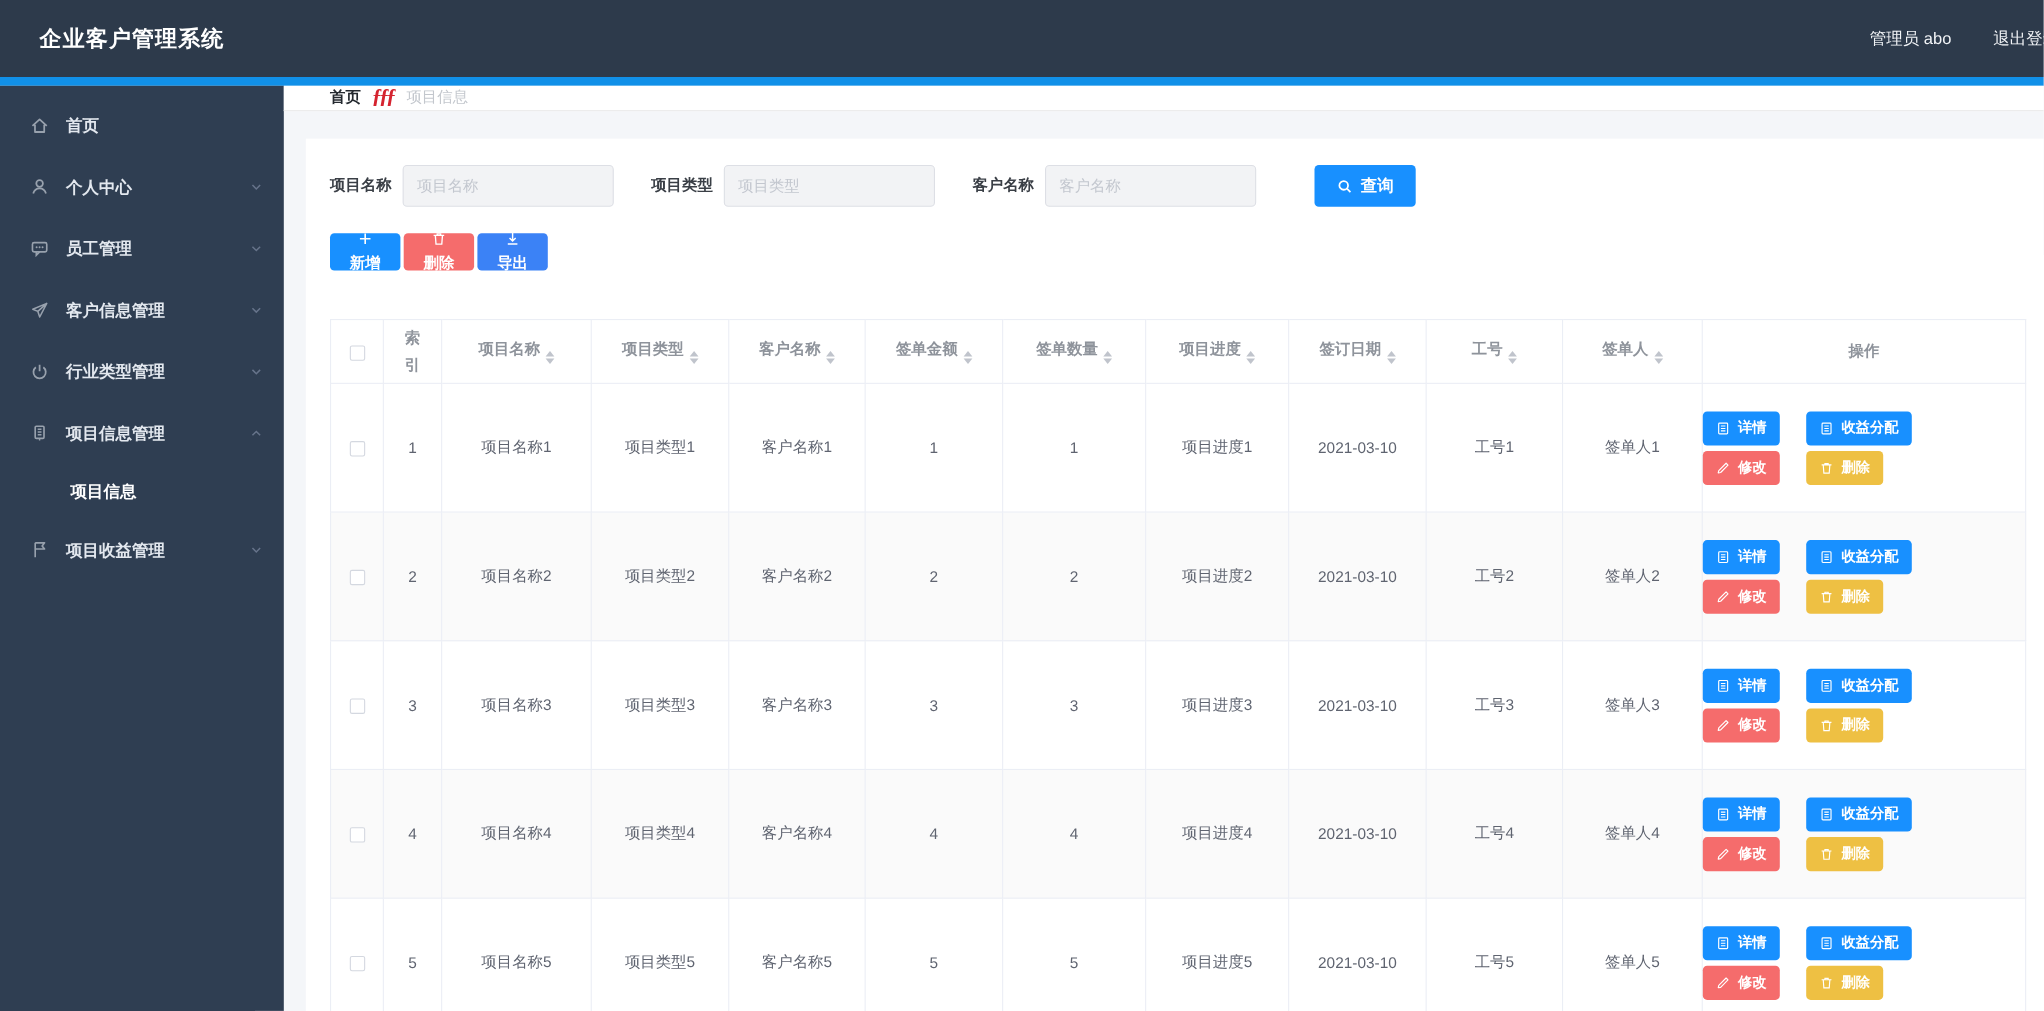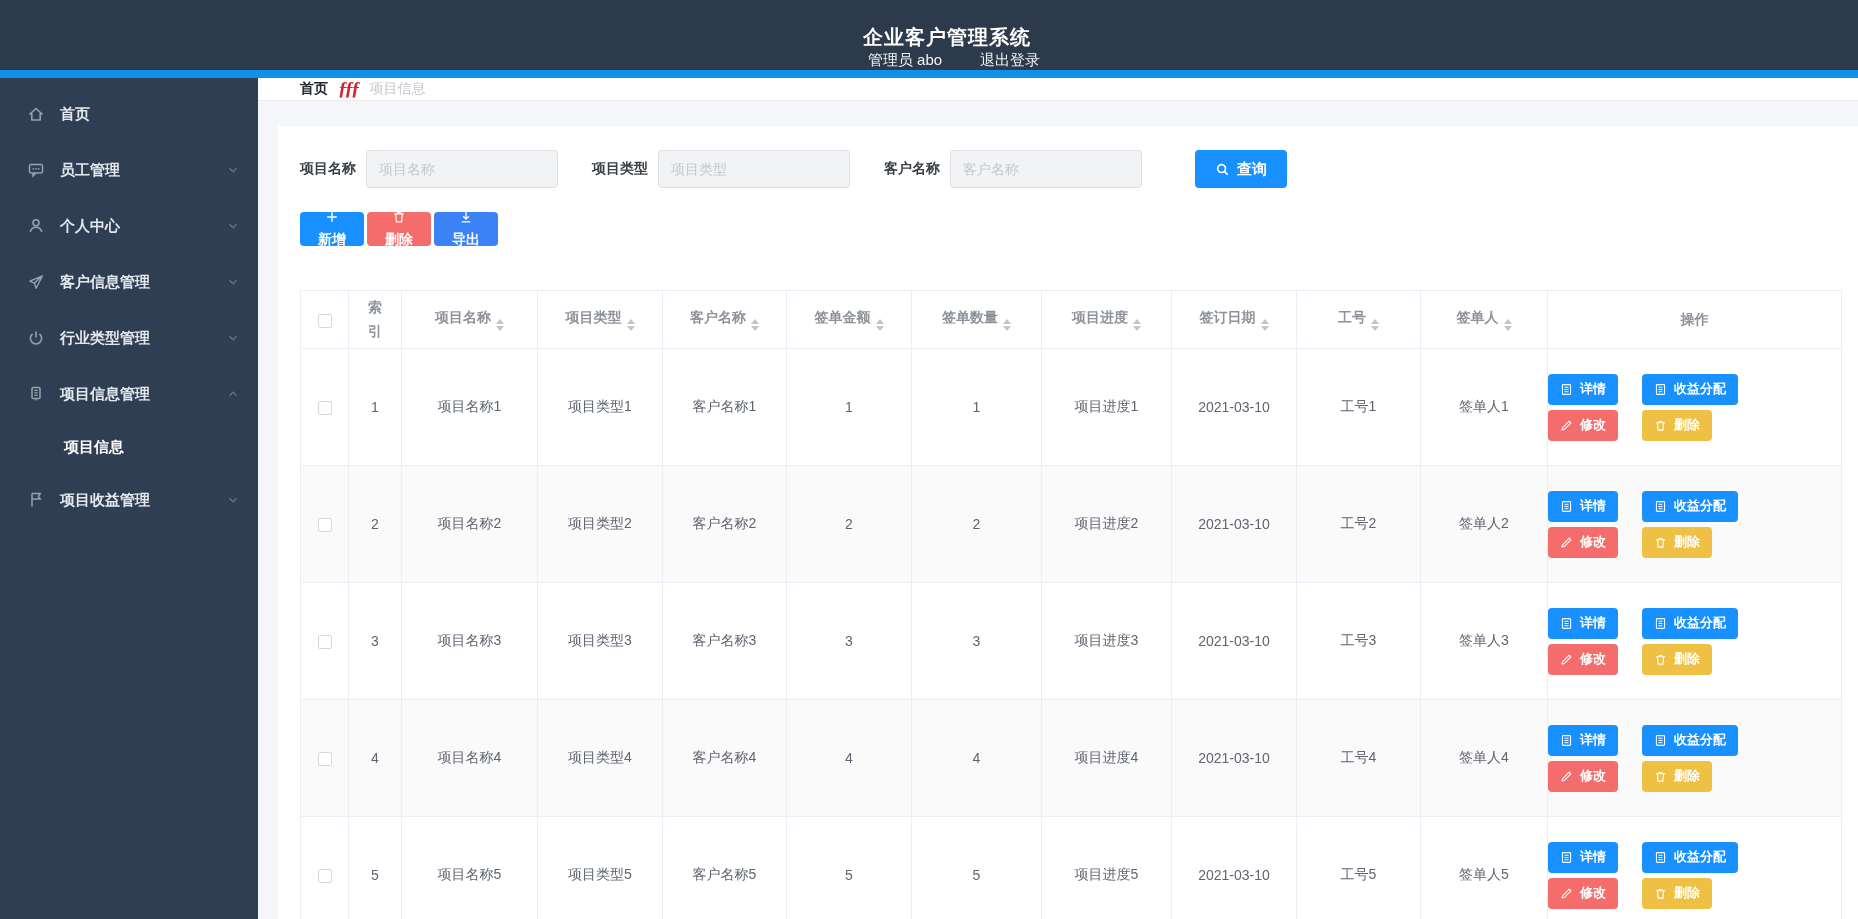--- a/index.html
+++ b/index.html
@@ -1,20 +1,20 @@
 <!DOCTYPE html>
 <html><head>
 <meta charset="utf-8">
 <style>
   * { margin:0; padding:0; box-sizing:border-box; }
   html,body { width:1858px; height:919px; overflow:hidden; }
   body { font-family:"Liberation Sans","DejaVu Sans",sans-serif; background:#f4f6f9; }
 
   
-  .navbar { height:70px; background:#2d3a4b; display:flex; align-items:center; justify-content:flex-end; padding:0 0 0 36px;flex-direction:column; }
+  .navbar { height:70px; background:#2d3a4b; display:flex; align-items:center; justify-content:space-between; padding:0 0 0 36px; }
   .app-title { color:#ffffff; font-size:20px; font-weight:700; letter-spacing:1px; }
   .nav-right { display:flex; align-items:center; gap:38px; margin-right:-14px; white-space:nowrap; }
   .nav-right span { color:#f2f4f7; font-size:15px; cursor:pointer; }
 
   .accent-bar { height:8px; background:#1190e8; }
 
   
   .layout { display:flex; height:841px; }
 
   
@@ -88,43 +88,43 @@
         <svg width="18" height="18" viewBox="0 0 18 18">
             <path d="M2.5 9.5L9 3.5l6.5 6M4.8 8.3V15h8.4V8.3" fill="none" stroke="#98a1ad" stroke-width="1.6" stroke-linejoin="round"></path>
           </svg>
       </span>
       <span class="mi-label">首页</span>
     </div>
 
     <div class="menu-item">
       <span class="mi-icon">
         <svg width="18" height="18" viewBox="0 0 18 18">
+            <circle cx="9" cy="5.8" r="3" fill="none" stroke="#98a1ad" stroke-width="1.6"></circle>
+            <path d="M3.2 15c.9-3.2 3-4.8 5.8-4.8s4.9 1.6 5.8 4.8" fill="none" stroke="#98a1ad" stroke-width="1.6"></path>
+          </svg>
+      </span>
+      <span class="mi-label">个人中心</span>
+      <span class="mi-chev">
+          <svg width="14" height="14" viewBox="0 0 24 24">
+            <polyline points="6,9 12,15 18,9" fill="none" stroke="#66738a" stroke-width="2.4"></polyline>
+          </svg>
+        </span>
+    </div>
+
+    <div class="menu-item">
+      <span class="mi-icon">
+        <svg width="18" height="18" viewBox="0 0 18 18">
             <rect x="2.5" y="3.5" width="13" height="8.5" rx="1.5" fill="none" stroke="#98a1ad" stroke-width="1.5"></rect>
             <path d="M6 12v3l3-3" fill="none" stroke="#98a1ad" stroke-width="1.5"></path>
             <circle cx="6.3" cy="7.8" r=".9" fill="#98a1ad"></circle>
             <circle cx="9" cy="7.8" r=".9" fill="#98a1ad"></circle>
             <circle cx="11.7" cy="7.8" r=".9" fill="#98a1ad"></circle>
           </svg>
       </span>
       <span class="mi-label">员工管理</span>
-      <span class="mi-chev">
-          <svg width="14" height="14" viewBox="0 0 24 24">
-            <polyline points="6,9 12,15 18,9" fill="none" stroke="#66738a" stroke-width="2.4"></polyline>
-          </svg>
-        </span>
-    </div>
-
-    <div class="menu-item">
-      <span class="mi-icon">
-        <svg width="18" height="18" viewBox="0 0 18 18">
-            <circle cx="9" cy="5.8" r="3" fill="none" stroke="#98a1ad" stroke-width="1.6"></circle>
-            <path d="M3.2 15c.9-3.2 3-4.8 5.8-4.8s4.9 1.6 5.8 4.8" fill="none" stroke="#98a1ad" stroke-width="1.6"></path>
-          </svg>
-      </span>
-      <span class="mi-label">个人中心</span>
       <span class="mi-chev">
           <svg width="14" height="14" viewBox="0 0 24 24">
             <polyline points="6,9 12,15 18,9" fill="none" stroke="#66738a" stroke-width="2.4"></polyline>
           </svg>
         </span>
     </div>
 
     <div class="menu-item">
       <span class="mi-icon">
         <svg width="18" height="18" viewBox="0 0 18 18">

